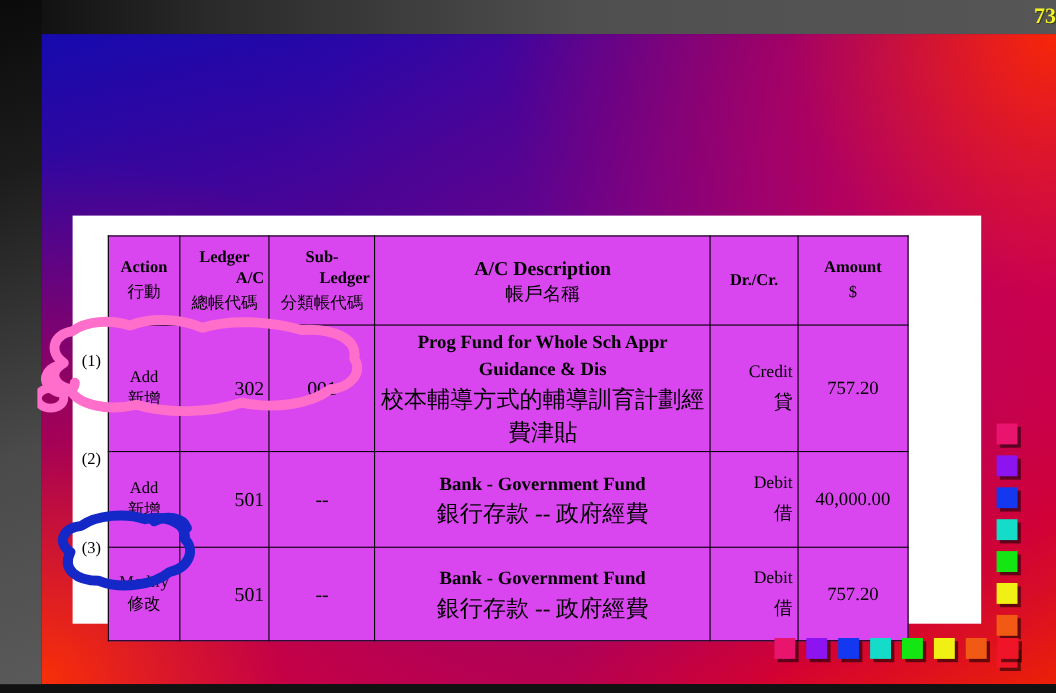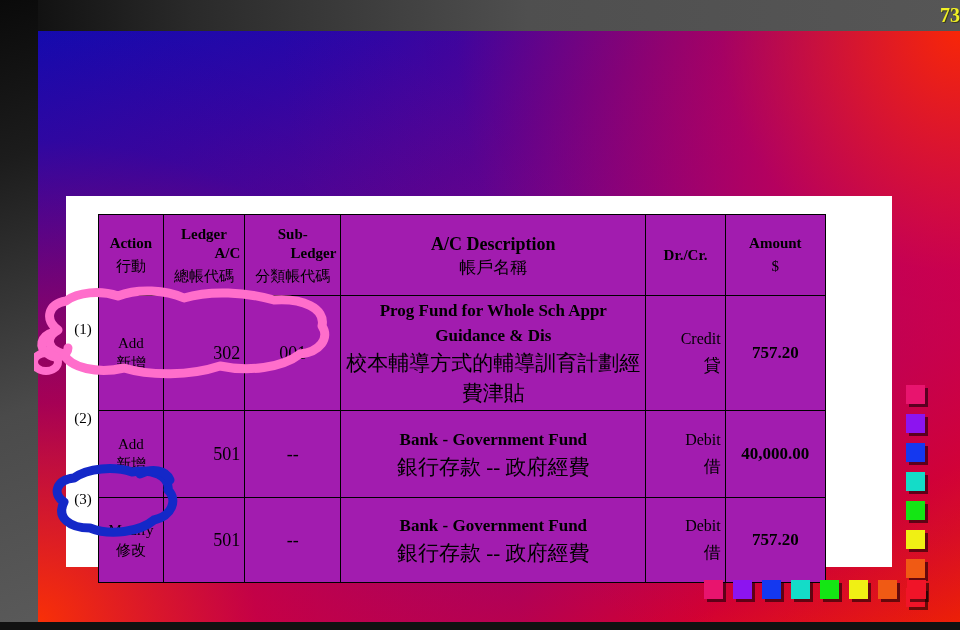--- a/index.html
+++ b/index.html
@@ -107,21 +107,21 @@
     background: #ffffff;
   }
 
   
   .tbl {
     position: absolute;
     left: 98px; top: 214px;
     width: 728px; height: 337px;
     border-collapse: collapse;
     table-layout: fixed;
-    background: #a21caf;
+    background: #d946ef;
   }
   .tbl td, .tbl th {
     border: 1.6px solid #000000;
     padding: 2px 4px;
     vertical-align: middle;
     color: #000000;
     font-family: "Liberation Serif", "DejaVu Serif", serif;
   }
   .c-action { width: 62px;  }
   .c-ledger { width: 78px;  }
@@ -149,21 +149,21 @@
   .hd-zh.big { font-size: 17px; }
   .hd-sub { display: block; font-weight: bold; font-size: 15px; text-align: right; }
   .action   { text-align: center; font-size: 15px; line-height: 20px; }
   .action .zh { display: block; font-size: 15px; }
   .code     { text-align: right; font-size: 18px; font-weight: normal; }
   .sub      { text-align: center; font-size: 18px; }
   .desc     { text-align: center; font-size: 17px; font-weight: bold; line-height: 25px; padding-left: 6px; }
   .desc .zh { display: block; font-weight: normal; font-size: 21px; line-height: 30px; }
   .drcr     { text-align: right; font-size: 16px; line-height: 25px; }
   .drcr .zh { display: block; font-size: 17px; line-height: 30px; }
-  .amt      { text-align: center; font-size: 17px; font-weight: bold; }
+  .amt      { text-align: center; font-size: 17px; font-weight: normal; }
 
   .r1 td { height: 98px; }
   .r2 td { height: 82px; }
   .r3 td { height: 80px; }
 
   
   .idx-col {
     position: absolute;
     left: 66px; top: 214px;
     width: 32px; height: 337px;

